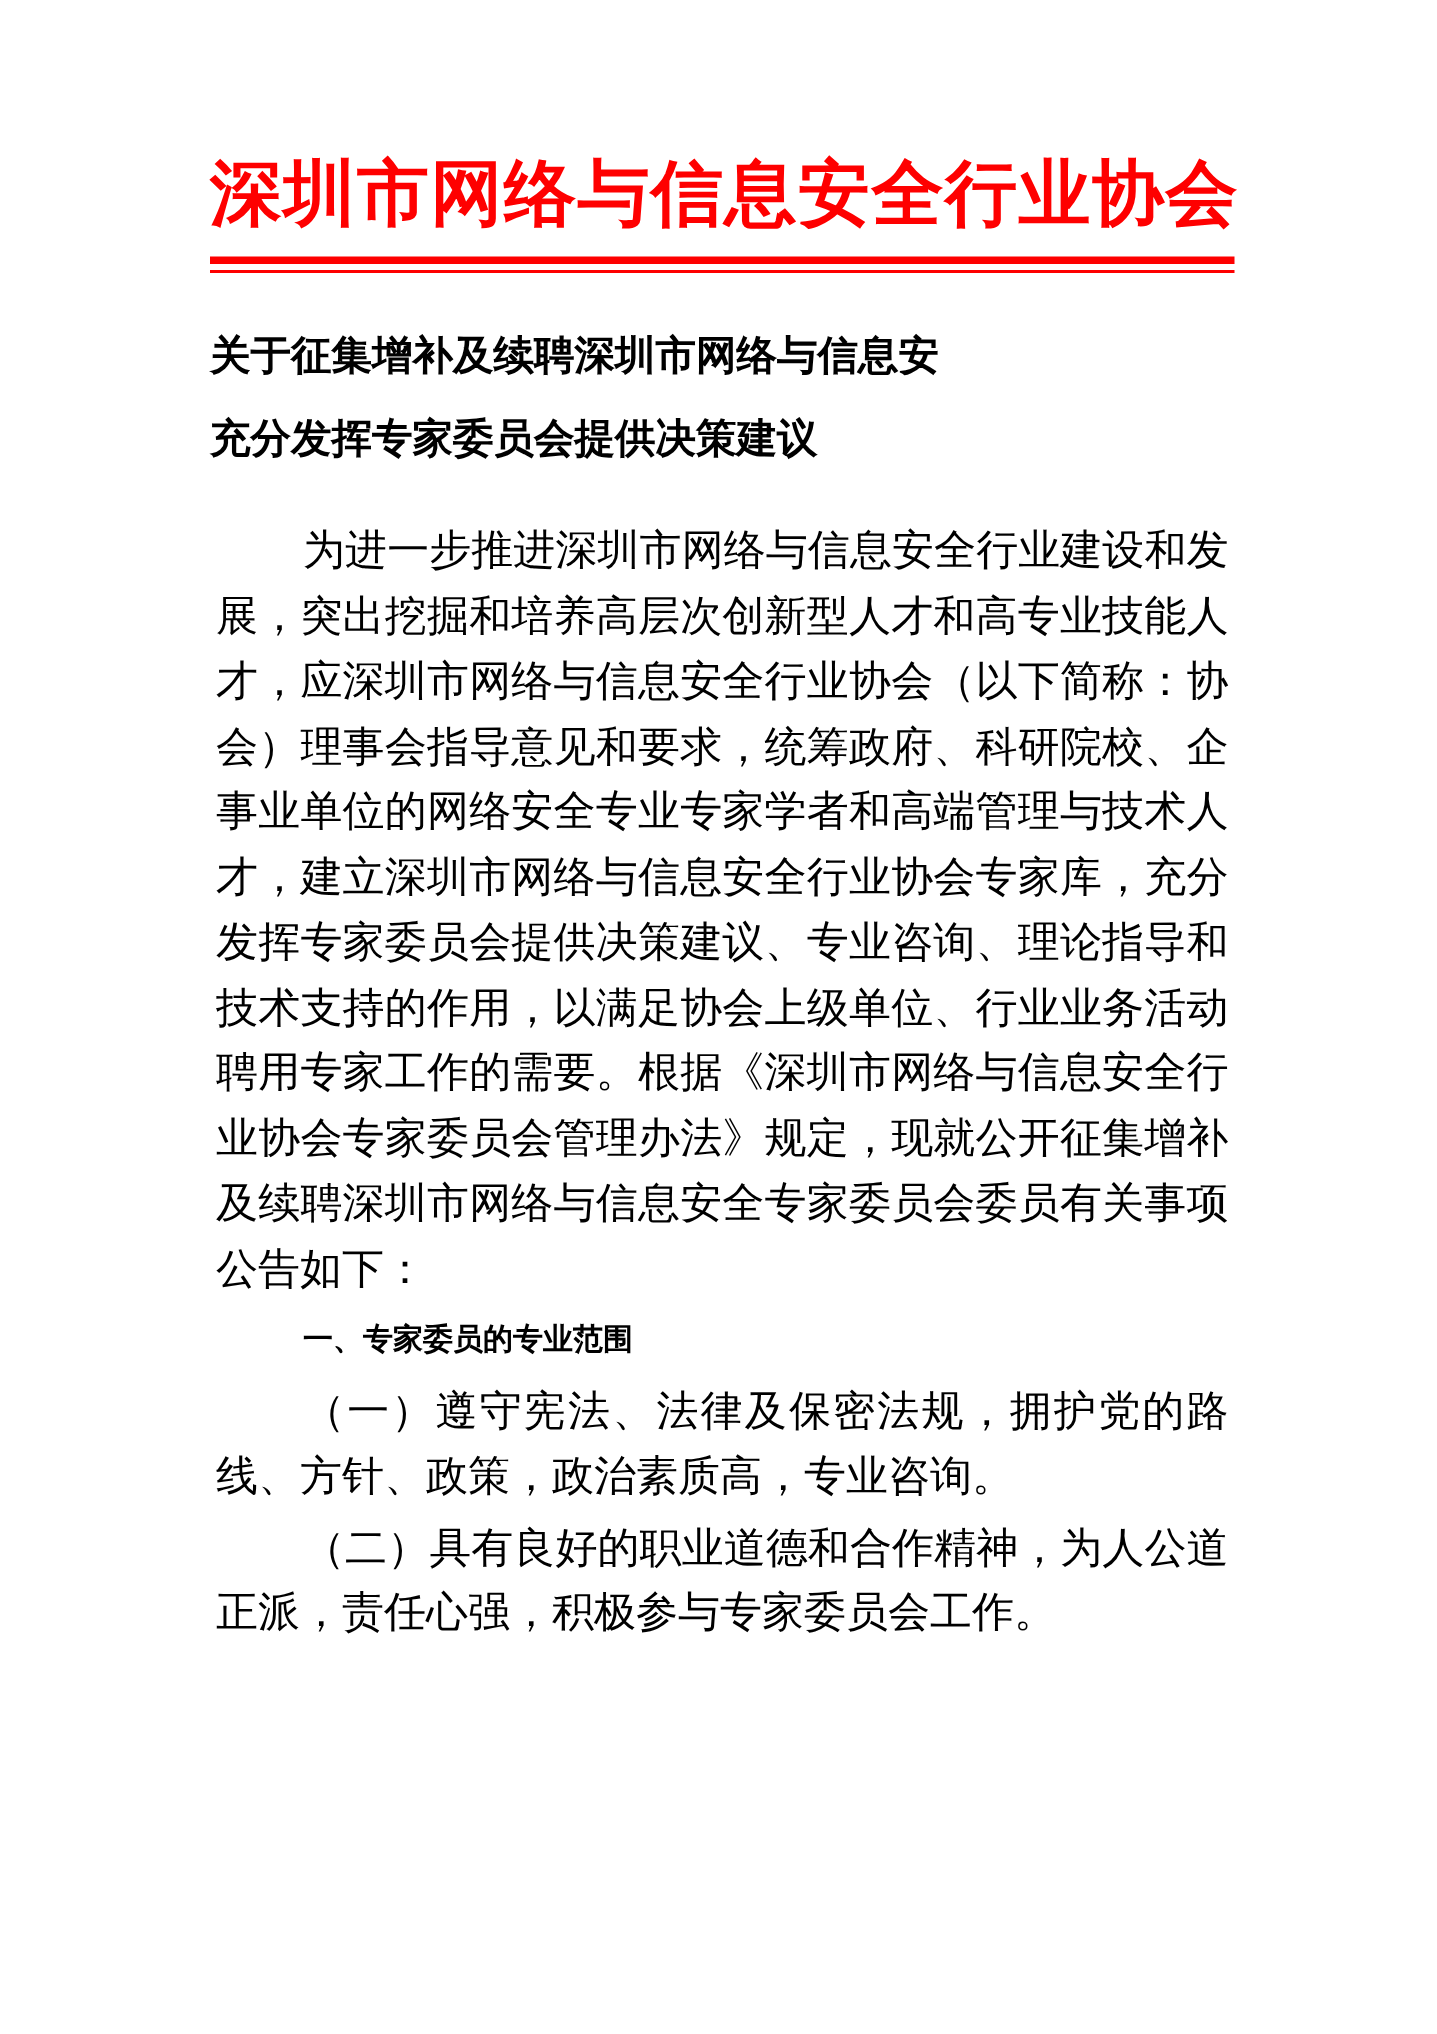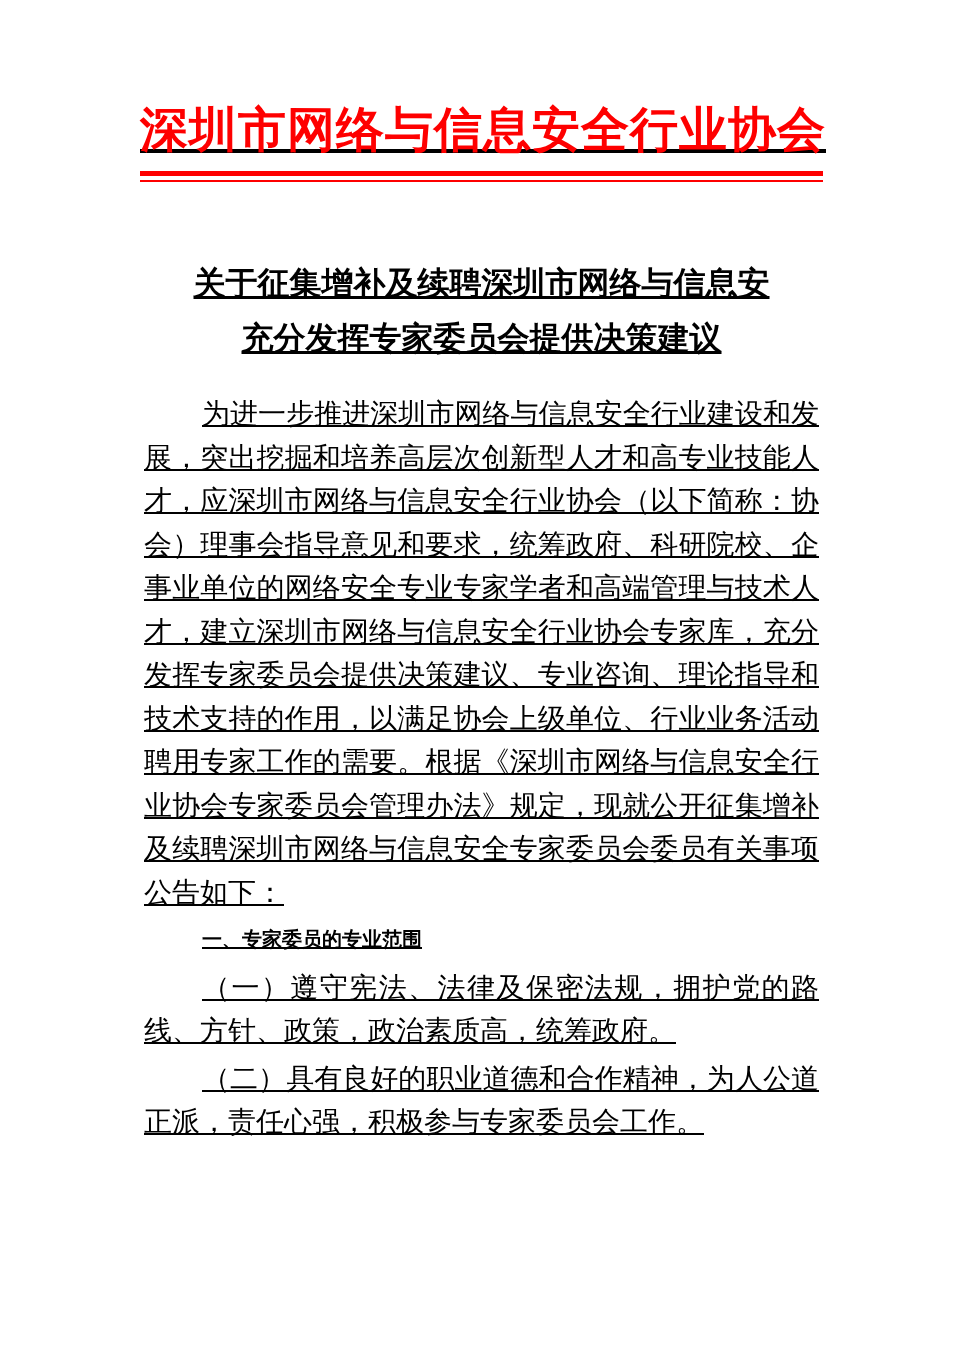--- a/index.html
+++ b/index.html
@@ -5,21 +5,20 @@
   html, body { margin: 0; padding: 0; background: #e8e8e8; }
   .page {
     position: relative;
     width: 958px;
     height: 1356px;
     margin: 0 auto;
     background: #ffffff;
     overflow: hidden;
     font-family: "Liberation Serif", "DejaVu Serif", serif;
     color: #000000;
-    text-decoration: underline;
   }
   .content {
     padding: 95px 135px 0 140px; 
   }
   .masthead {
     color: #fe0000;
     font-weight: bold;
     font-size: 48px;
     line-height: 70px;
     text-align: center;
@@ -30,25 +29,24 @@
     margin-top: 6px;
     height: 0;
     border-top: 5px solid #fe0000;
   }
   .masthead-rule-thin {
     margin-top: 4px;
     height: 0;
     border-top: 2px solid #fe0000;
   }
   .doc-title {
-    margin-top: 74px;
-    font-size: 32px;
+    margin-top: 28px;
+    font-size: 27px;
     font-weight: bold;
     line-height: 55px;
-    text-align: center;
   }
   .doc-body {
     margin-top: 26px;
     font-size: 28px;
     line-height: 43.5px;
     text-align: justify;
   }
   .doc-body p {
     margin: 4px;
     text-indent: 58px;
@@ -79,19 +77,19 @@
     </div>
 
     <div class="doc-body">
 
       <p>为进一步推进深圳市网络与信息安全行业建设和发展，突出挖掘和培养高层次创新型人才和高专业技能人才，应深圳市网络与信息安全行业协会（以下简称：协会）理事会指导意见和要求，统筹政府、科研院校、企事业单位的网络安全专业专家学者和高端管理与技术人才，建立深圳市网络与信息安全行业协会专家库，充分发挥专家委员会提供决策建议、专业咨询、理论指导和技术支持的作用，以满足协会上级单位、行业业务活动聘用专家工作的需要。根据《深圳市网络与信息安全行业协会专家委员会管理办法》规定，现就公开征集增补及续聘深圳市网络与信息安全专家委员会委员有关事项公告如下：</p>
 
       <p class="sec-heading">一、专家委员的专业范围</p>
 
 
 
-      <p>（一）遵守宪法、法律及保密法规，拥护党的路线、方针、政策，政治素质高，统筹政府。</p>
+      <p>（一）遵守宪法、法律及保密法规，拥护党的路线、方针、政策，政治素质高，专业咨询。</p>
 
       <p>（二）具有良好的职业道德和合作精神，为人公道正派，责任心强，积极参与专家委员会工作。</p>
 
     </div>
   </div>
 </div>
 
 </body></html>

